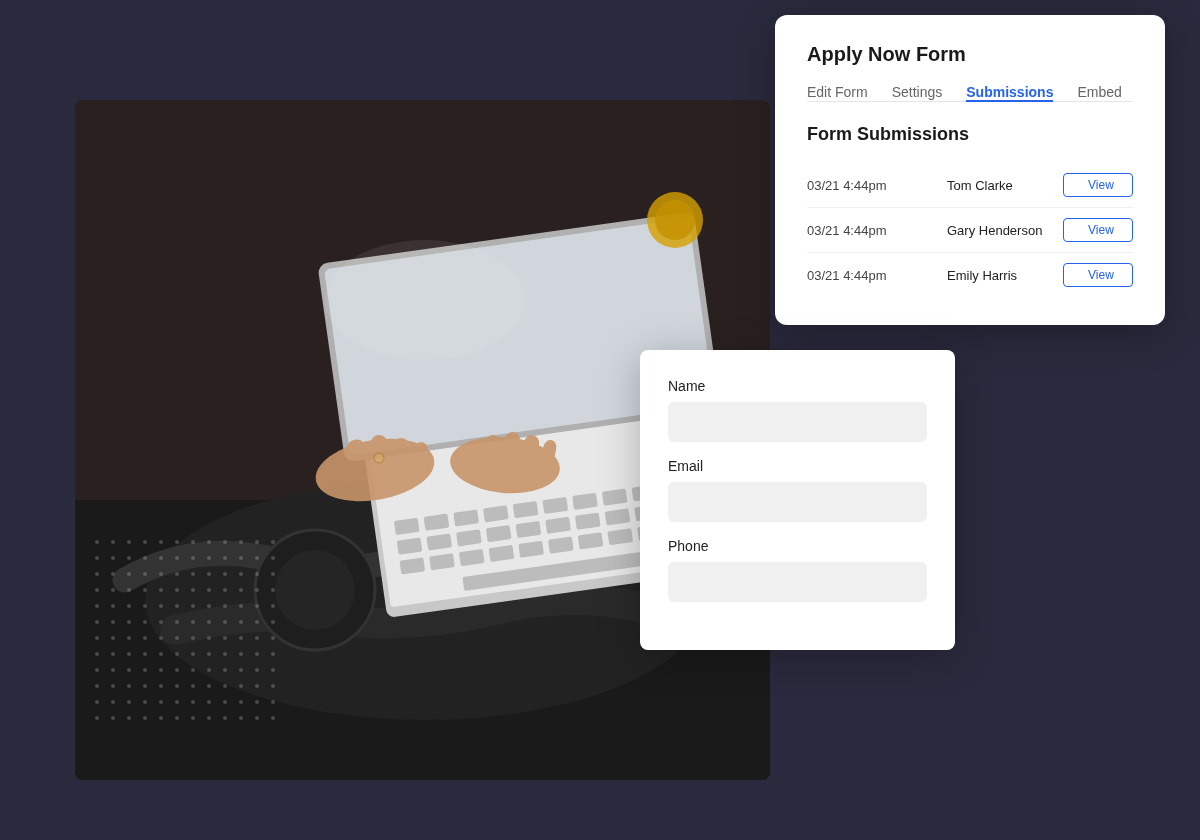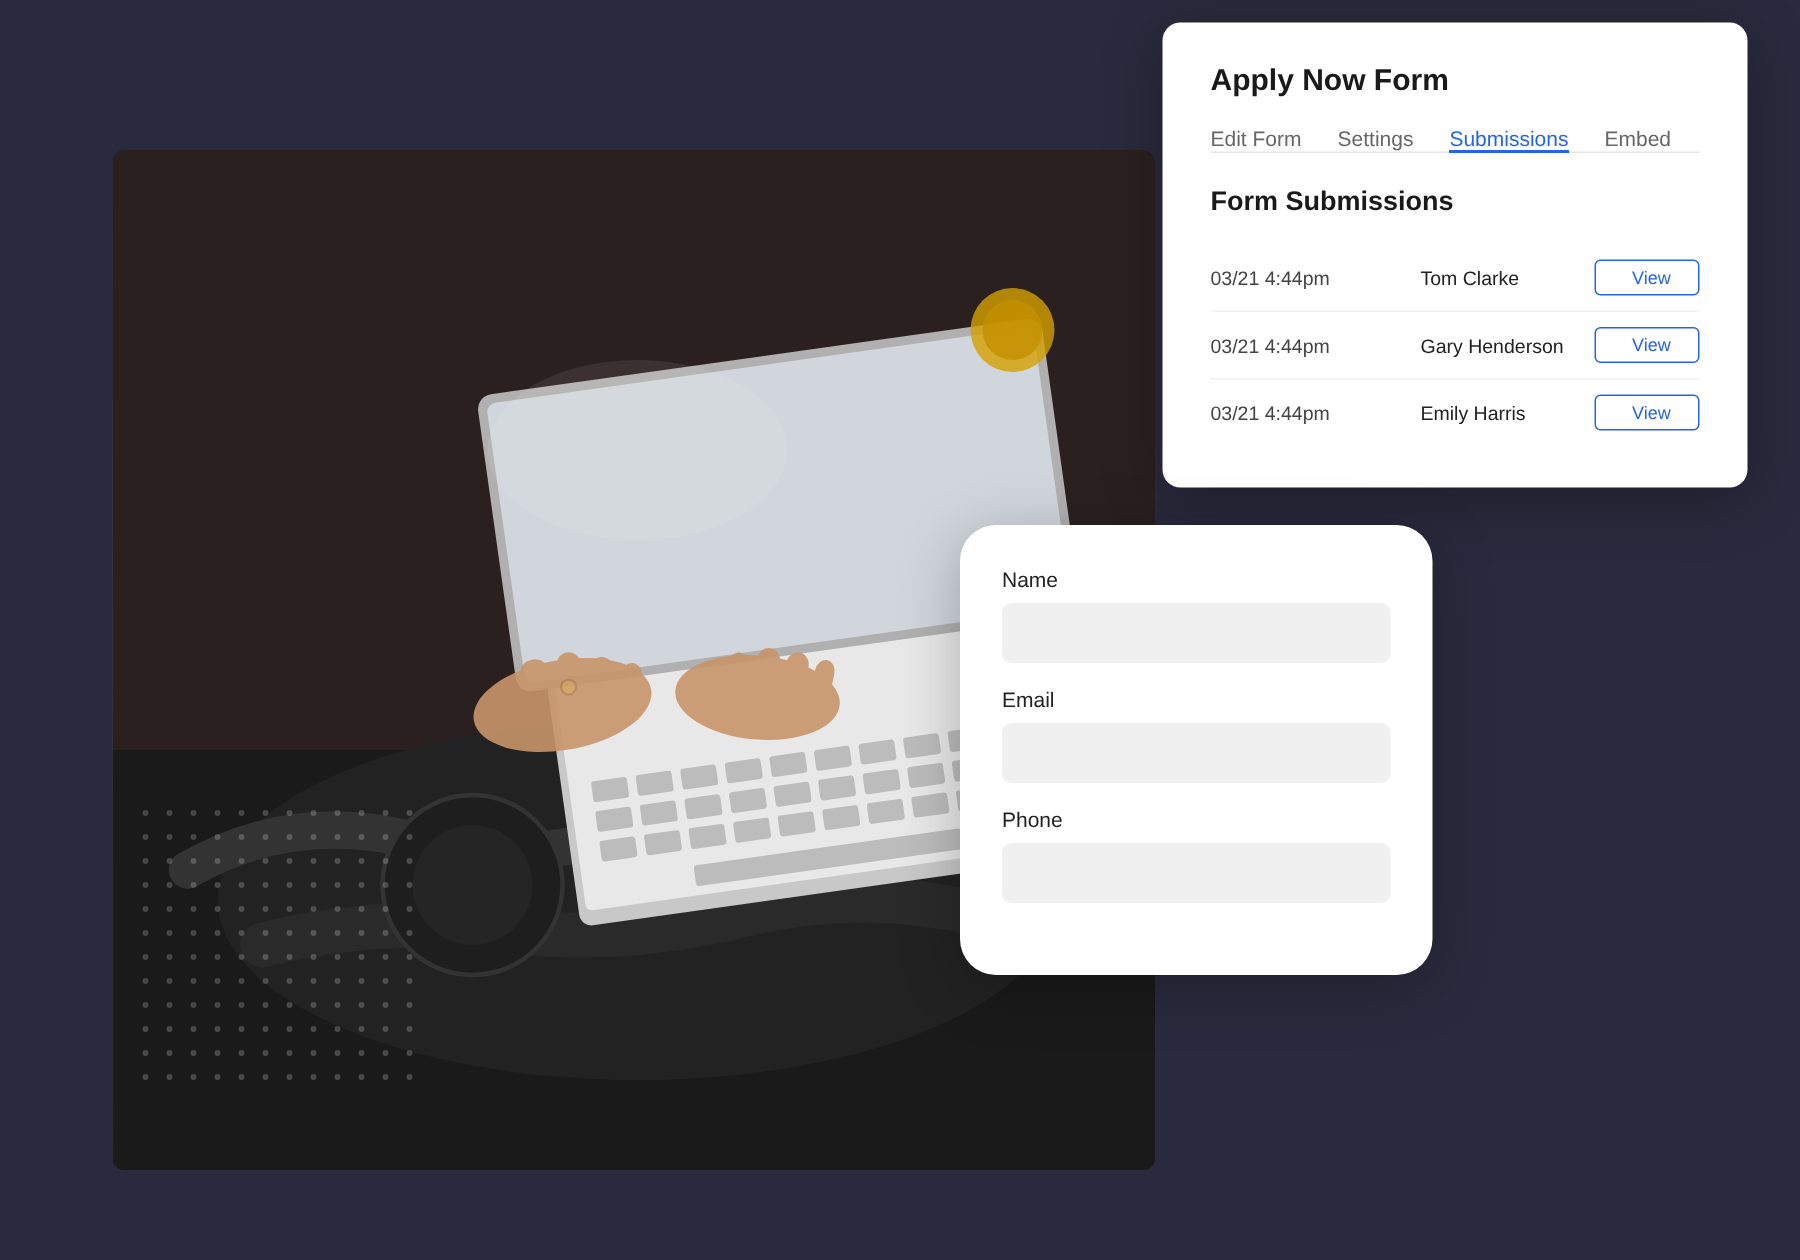--- a/index.html
+++ b/index.html
@@ -113,21 +113,21 @@
       color: #666;
       padding-bottom: 0;
       cursor: pointer;
       border-bottom: 2px solid transparent;
       margin-bottom: -1px;
     }
 
     .tab.active {
       color: #2563eb;
       border-bottom: 2px solid #2563eb;
-      font-weight: 400;
+      font-weight: 700;
     }
 
     .section-heading {
       font-size: 18px;
       font-weight: 600;
       color: #1a1a1a;
       margin-bottom: 18px;
     }
 
     .table-header {
@@ -180,21 +180,21 @@
       text-align: center;
     }
 
     
     .form-card {
       position: absolute;
       top: 350px;
       left: 640px;
       width: 315px;
       background: #fff;
-      border-radius: 24px;
+      border-radius: 8px;
       padding: 28px 28px 32px;
       box-shadow: 0 8px 40px rgba(0,0,0,0.25);
     }
 
     .form-field {
       margin-bottom: 16px;
     }
 
     .form-label {
       font-size: 14px;

